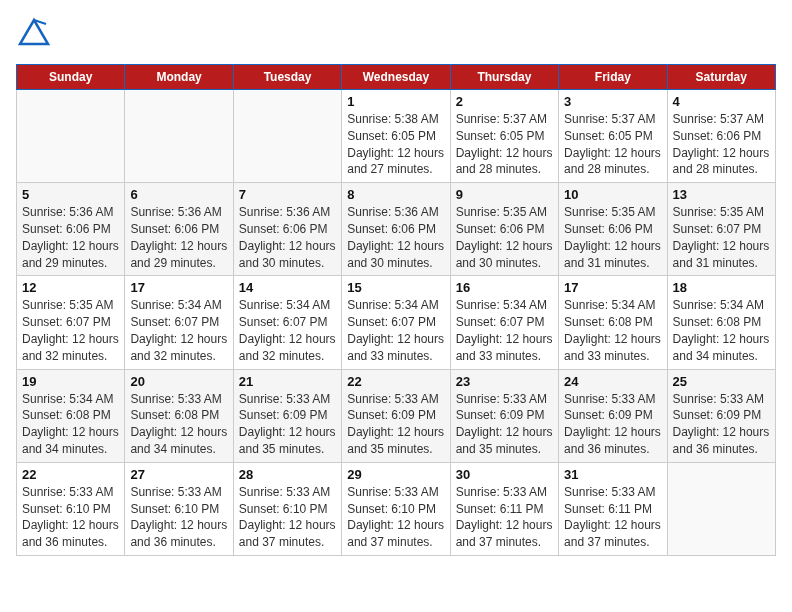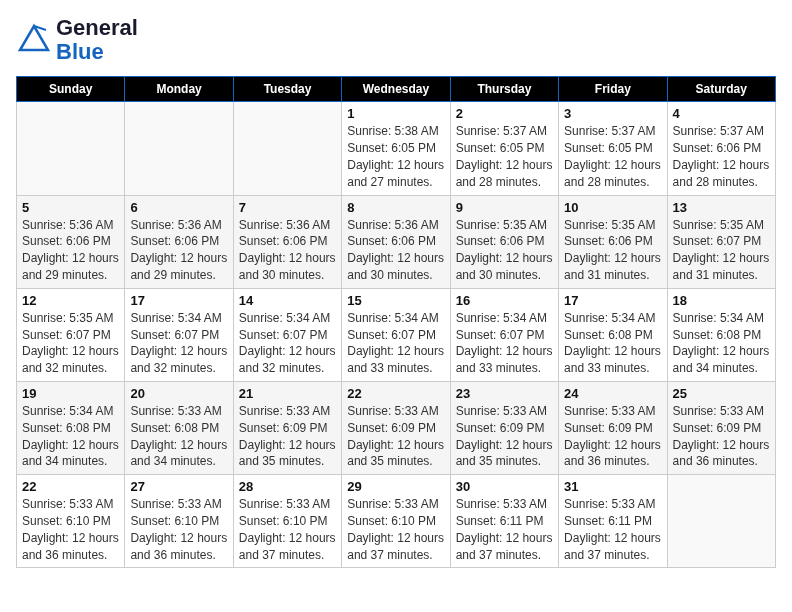--- a/index.html
+++ b/index.html
@@ -43,21 +43,21 @@
     .title-block .location {
       font-size: 15px;
       color: #333;
     }
     .calendar {
       width: 100%;
       border-collapse: collapse;
       border: 1px solid #ccc;
     }
     .calendar th {
-      background: #000000;
+      background: #b91c1c;
       color: #fff;
       font-size: 12px;
       font-weight: bold;
       padding: 5px 4px;
       text-align: center;
       border: 1px solid #1565c0;
     }
     .calendar td {
       border: 1px solid #ccc;
       vertical-align: top;
@@ -89,23 +89,20 @@
 </head>
 <body>
 
 <div class="header">
   <div class="logo">
     <svg class="logo-icon" viewBox="0 0 36 36">
       <rect x="0" y="0" width="36" height="36" fill="white"></rect>
       <polygon points="18,4 32,28 4,28" fill="none" stroke="#1565c0" stroke-width="2.5"></polygon>
       <line x1="18" y1="4" x2="30" y2="8" stroke="#1565c0" stroke-width="2"></line>
     </svg>
-    <div class="logo-text">
-      General<br><span class="blue">Blue</span>
-    </div>
   </div>
   <div class="title-block">
     <div class="month-year"></div>
     <div class="location"></div>
   </div>
 </div>
 
 <table class="calendar">
   <thead>
     <tr>

